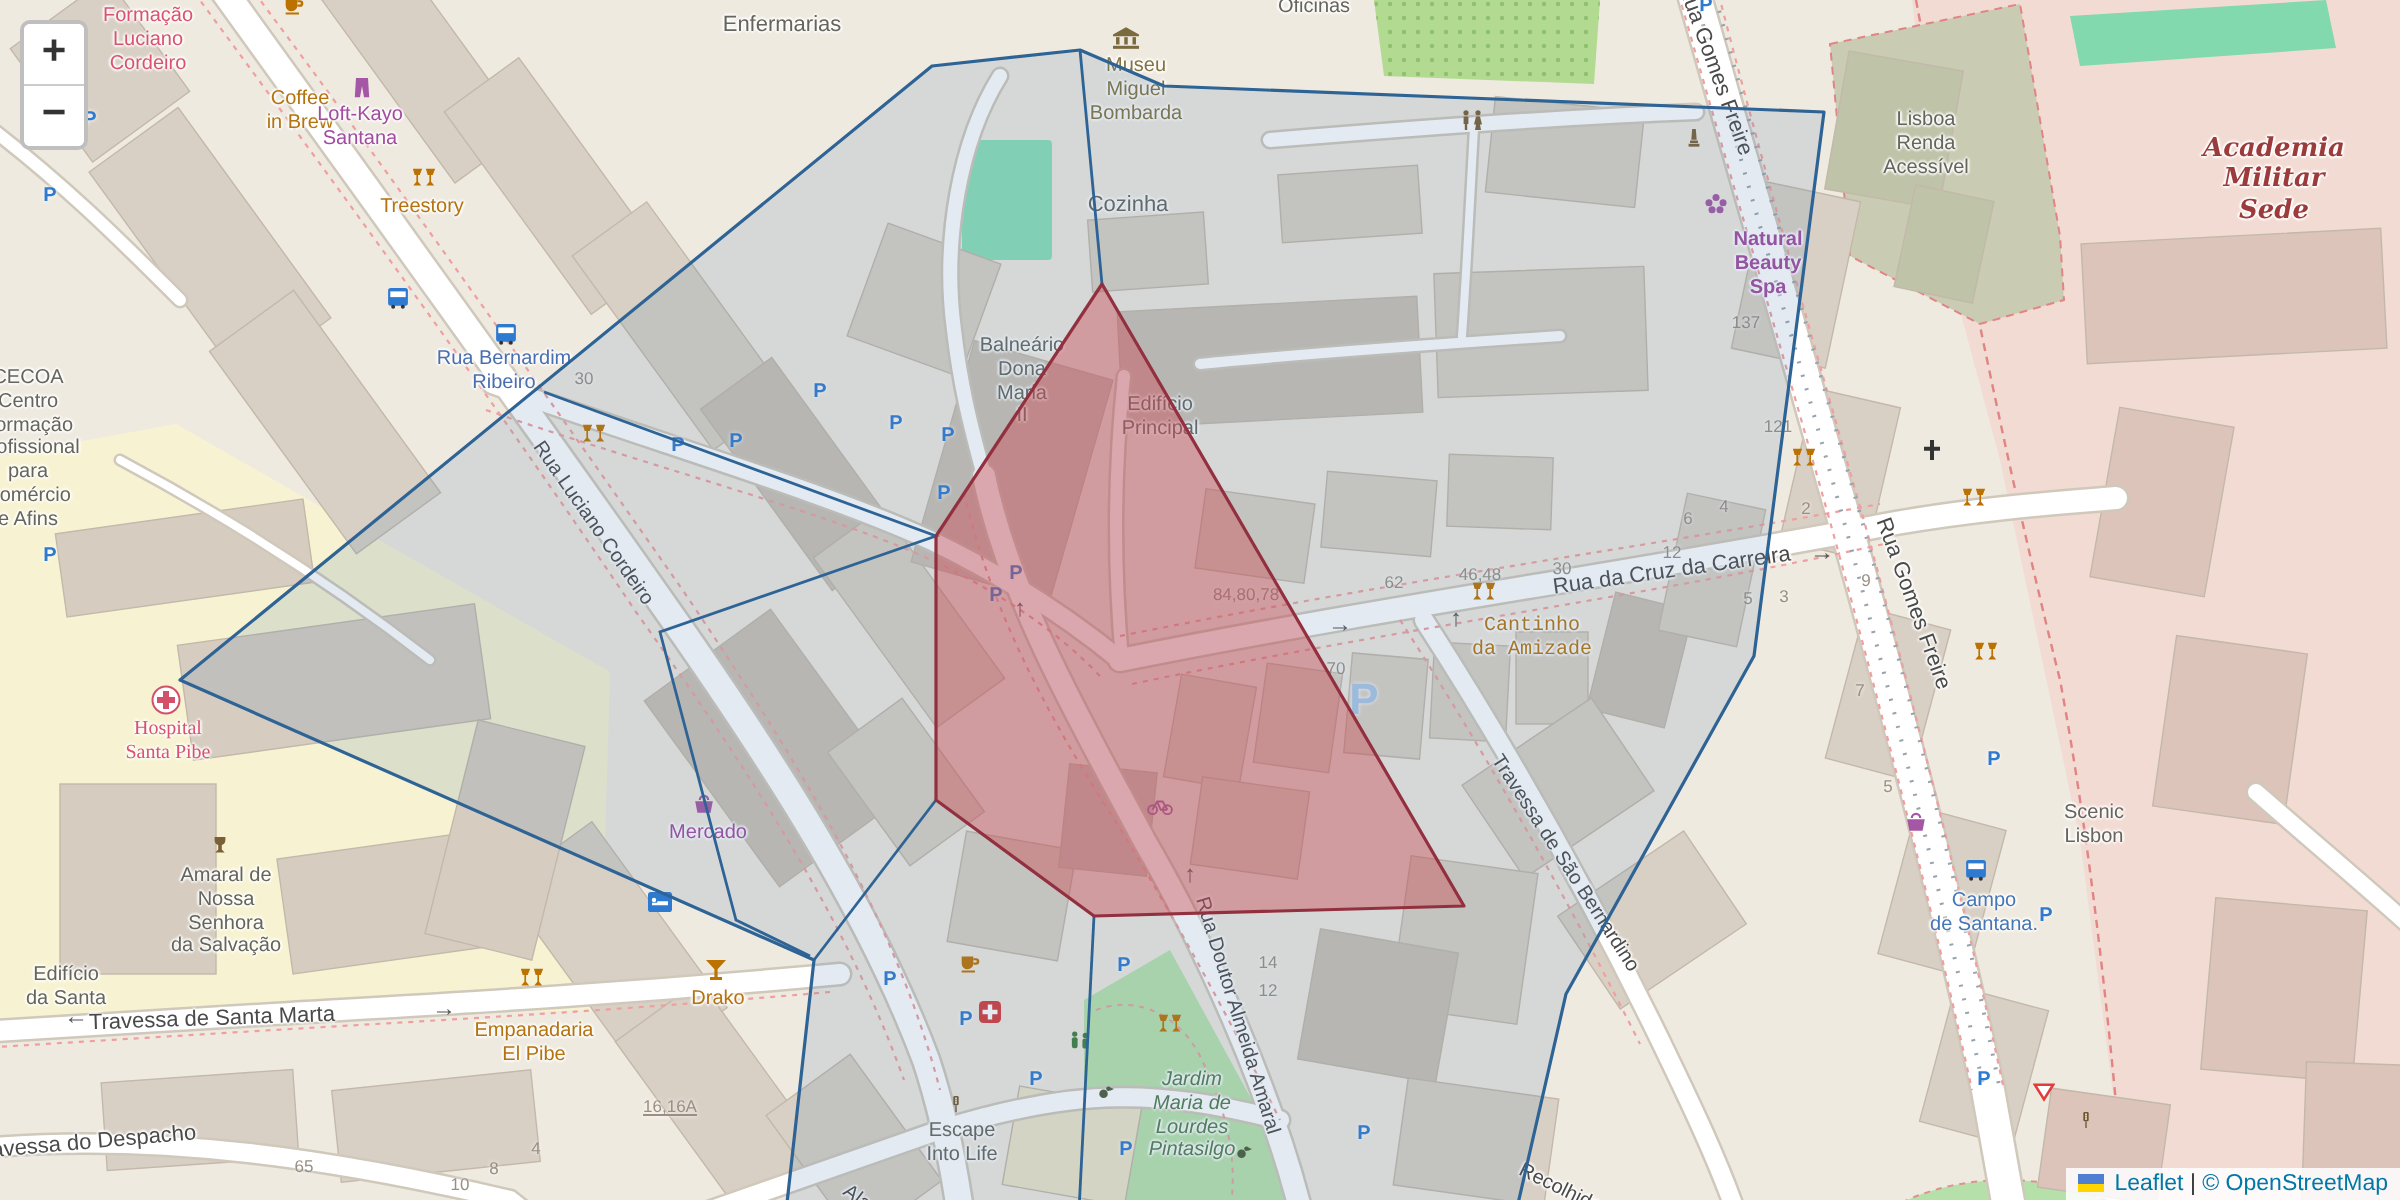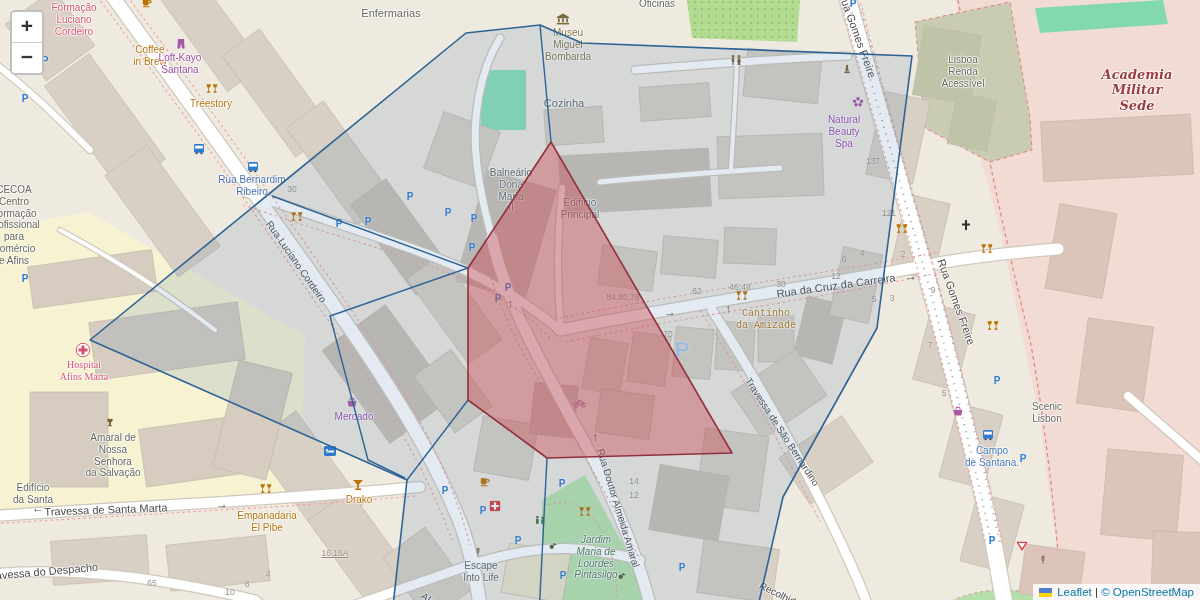--- a/index.html
+++ b/index.html
@@ -360,21 +360,21 @@
         <div>Renda</div>
         <div>Acessível</div>
       </div>
       <div class="lbl pk" style="left: 74px; top: 20px; transform: translate(-50%, -50%);">
         <div>Formação</div>
         <div>Luciano</div>
         <div>Cordeiro</div>
       </div>
       <div class="lbl pk" style="left: 84px; top: 371px; transform: translate(-50%, -50%); font-family: Liberation Serif, serif;">
         <div>Hospital</div>
-        <div>Afins Marta</div>
+        <div>Santa Pibe</div>
       </div>
       <div class="lbl am" style="left: 150px; top: 24px; transform: translate(-50%, -50%); margin-top: 32px;">
         <div>Coffee</div>
         <div>in Brew</div>
       </div>
       <div class="lbl am" style="left: 211px; top: 104px; transform: translate(-50%, -50%);">
         <div>Treestory</div>
       </div>
       <div class="lbl am" style="left: 766px; top: 320px; transform: translate(-50%, -50%); font-family: Liberation Mono, monospace;">
         <div>Cantinho</div>
@@ -384,21 +384,21 @@
         <div>Empanadaria</div>
         <div>El Pibe</div>
       </div>
       <div class="lbl am" style="left: 359px; top: 500px; transform: translate(-50%, -50%);">
         <div>Drako</div>
       </div>
       <div class="lbl pu" style="left: 180px; top: 64px; transform: translate(-50%, -50%);">
         <div>Loft-Kayo</div>
         <div>Santana</div>
       </div>
-      <div class="lbl pu" style="left: 844px; top: 132px; transform: translate(-50%, -50%);">
+      <div class="lbl pu" style="left: 884px; top: 132px; transform: translate(-50%, -50%); font-weight: bold;">
         <div>Natural</div>
         <div>Beauty</div>
         <div>Spa</div>
       </div>
       <div class="lbl pu" style="left: 354px; top: 417px; transform: translate(-50%, -50%);">
         <div>Mercado</div>
       </div>
       <div class="lbl mu" style="left: 568px; top: 45px; transform: translate(-50%, -50%);">
         <div>Museu</div>
         <div>Miguel</div>

